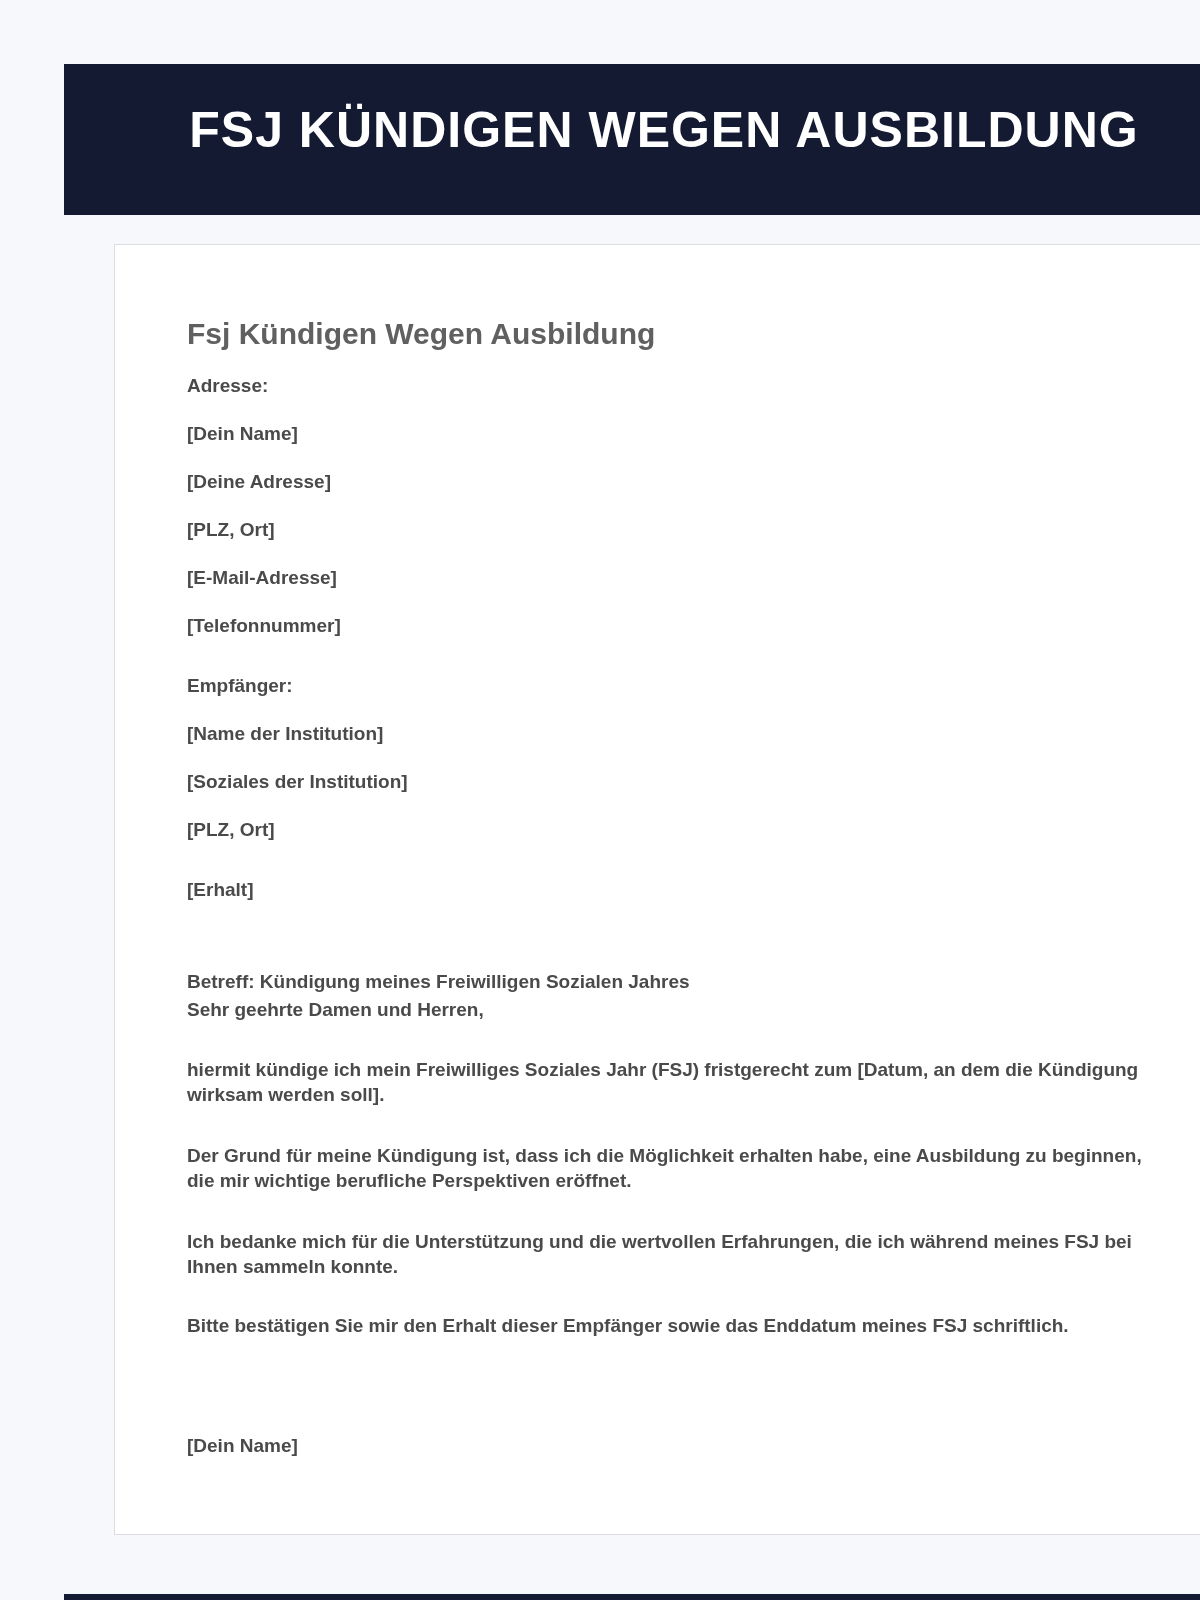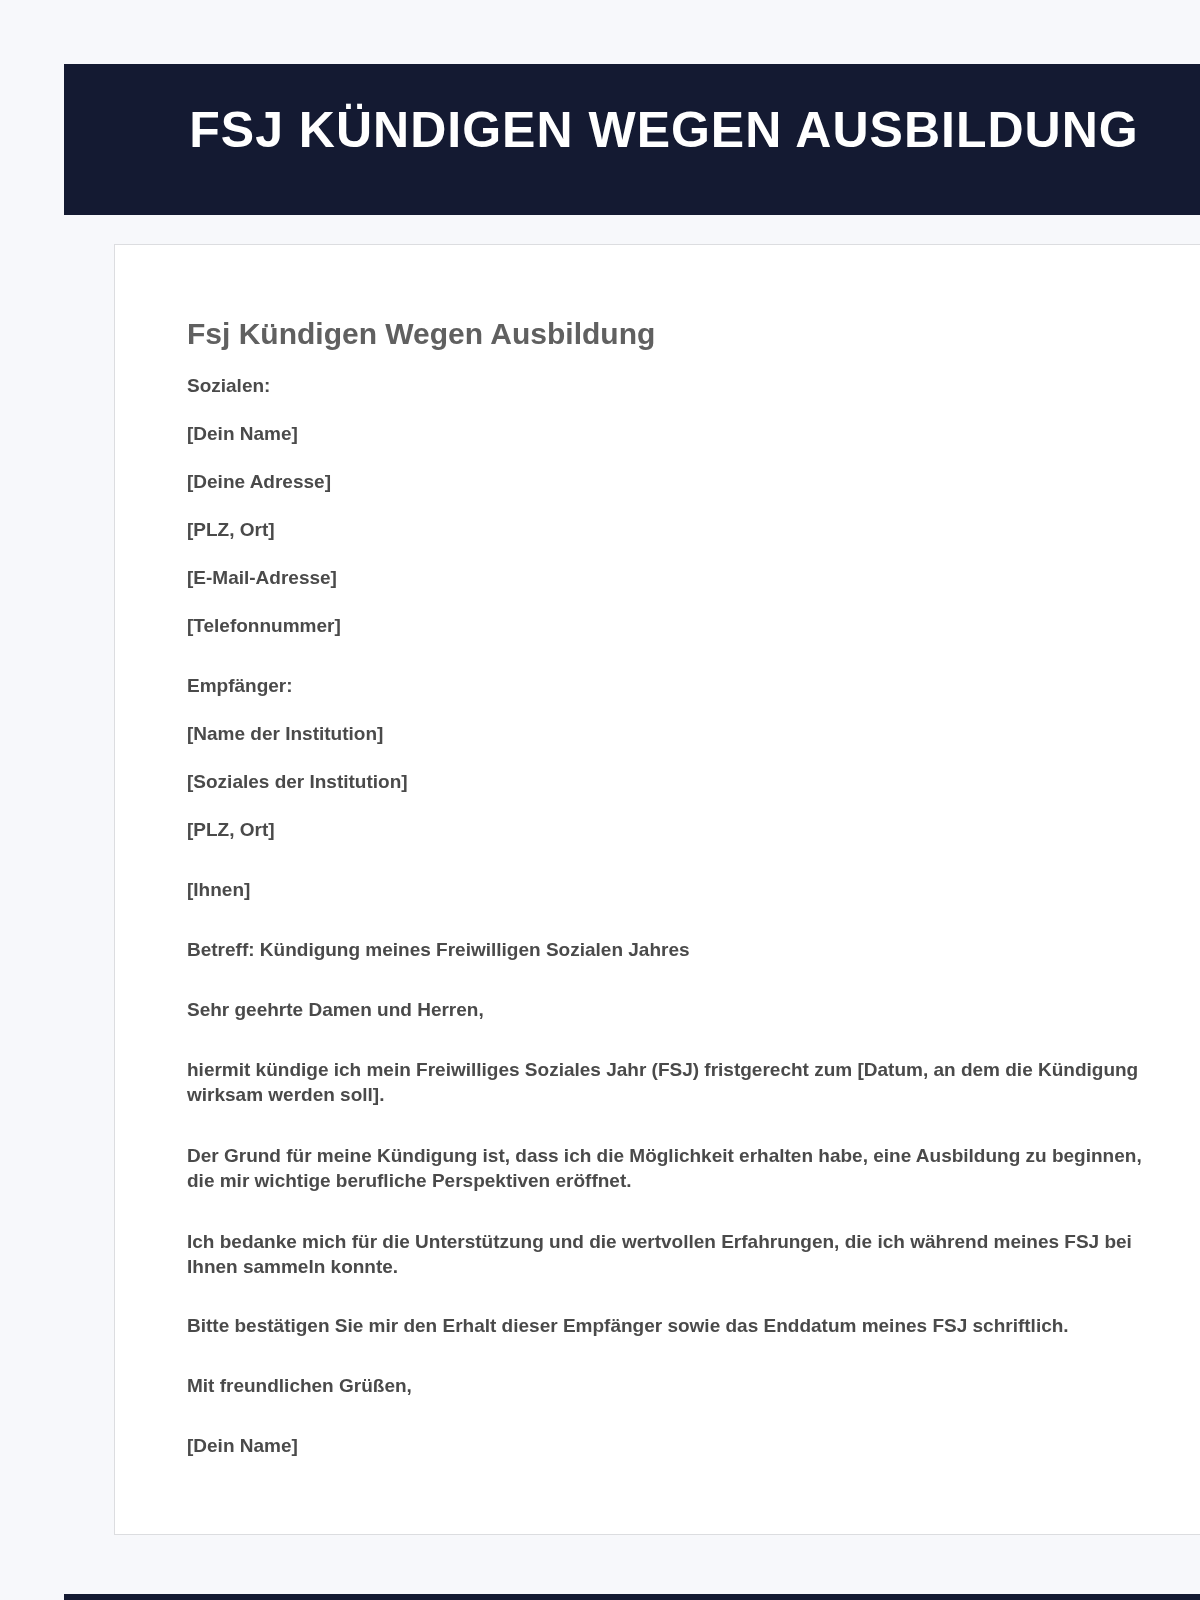--- a/index.html
+++ b/index.html
@@ -41,40 +41,39 @@
 </head>
 <body>
 
 <header class="site-header">
   <h1>FSJ KÜNDIGEN WEGEN AUSBILDUNG</h1>
 </header>
 
 <main class="card">
   <h2 class="doc-title">Fsj Kündigen Wegen Ausbildung</h2>
 
-  <div class="line" style="top:96px">Sozialen:</div>
+  <div class="line" style="top:96px">Adresse:</div>
   <div class="line" style="top:144px">[Dein Name]</div>
   <div class="line" style="top:192px">[Deine Adresse]</div>
   <div class="line" style="top:240px">[PLZ, Ort]</div>
   <div class="line" style="top:288px">[E-Mail-Adresse]</div>
   <div class="line" style="top:336px">[Telefonnummer]</div>
 
   <div class="line" style="top:396px">Empfänger:</div>
   <div class="line" style="top:444px">[Name der Institution]</div>
   <div class="line" style="top:492px">[Soziales der Institution]</div>
   <div class="line" style="top:540px">[PLZ, Ort]</div>
 
-  <div class="line" style="top:600px">[Ihnen]</div>
-  <div class="line" style="top:660px">Betreff: Kündigung meines Freiwilligen Sozialen Jahres</div>
+  <div class="line" style="top:600px">[Erhalt]</div>
+  <div class="line" style="top:692px">Betreff: Kündigung meines Freiwilligen Sozialen Jahres</div>
   <div class="line" style="top:720px">Sehr geehrte Damen und Herren,</div>
 
   <p class="line" style="top:780px">hiermit kündige ich mein Freiwilliges Soziales Jahr (FSJ) fristgerecht zum [Datum, an dem die Kündigung wirksam werden soll].</p>
   <p class="line" style="top:866px">Der Grund für meine Kündigung ist, dass ich die Möglichkeit erhalten habe, eine Ausbildung zu beginnen, die mir wichtige berufliche Perspektiven eröffnet.</p>
   <p class="line" style="top:952px">Ich bedanke mich für die Unterstützung und die wertvollen Erfahrungen, die ich während meines FSJ bei Ihnen sammeln konnte.</p>
   <p class="line" style="top:1036px">Bitte bestätigen Sie mir den Erhalt dieser Empfänger sowie das Enddatum meines FSJ schriftlich.</p>
 
-  <div class="line" style="top:1096px">Mit freundlichen Grüßen,</div>
   <div class="line" style="top:1156px">[Dein Name]</div>
 </main>
 
 <footer class="site-footer">
   <span>arbeitkuendigungportal.com</span>
 </footer>
 
 </body></html>

